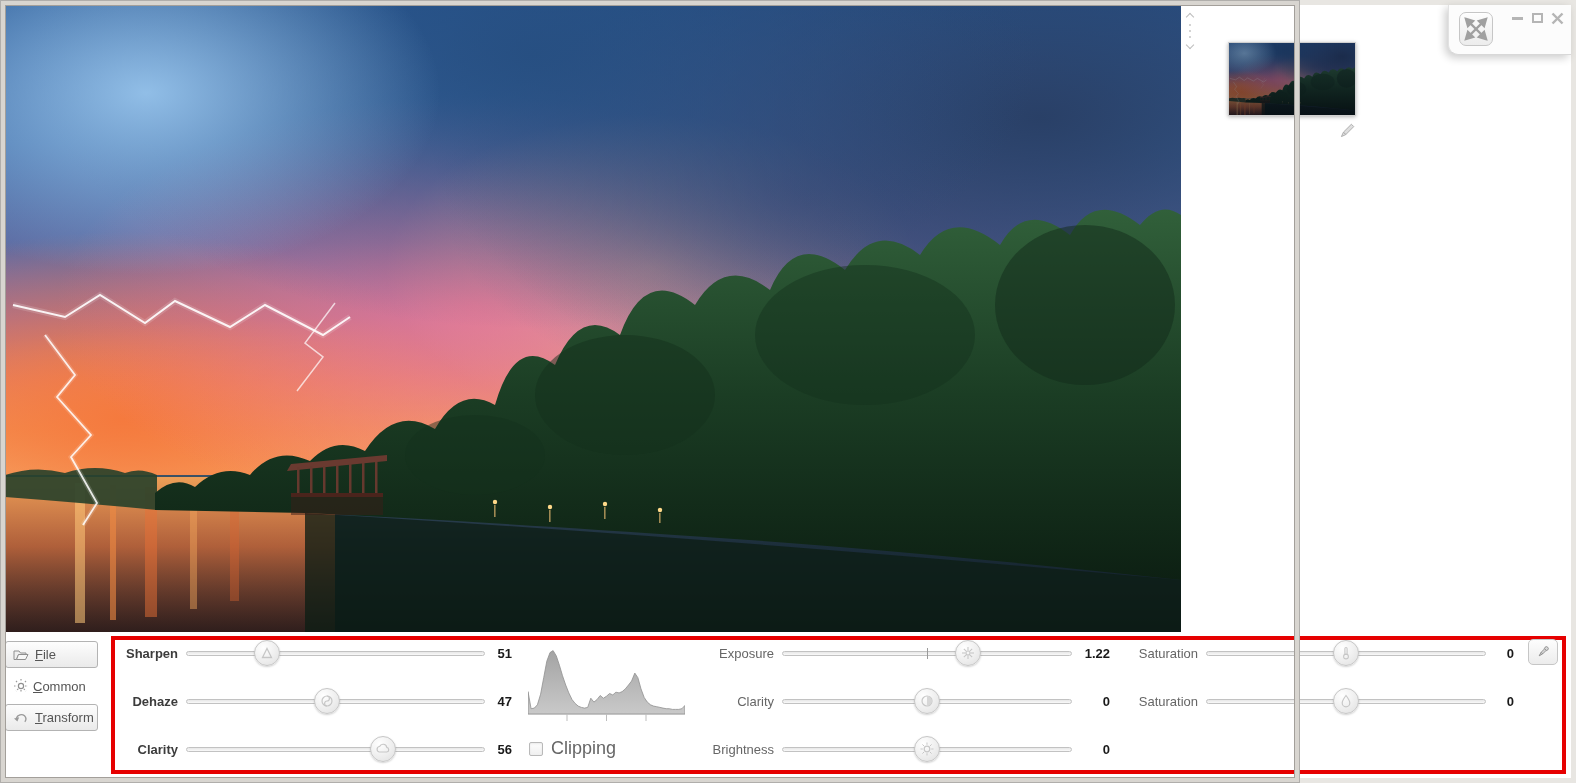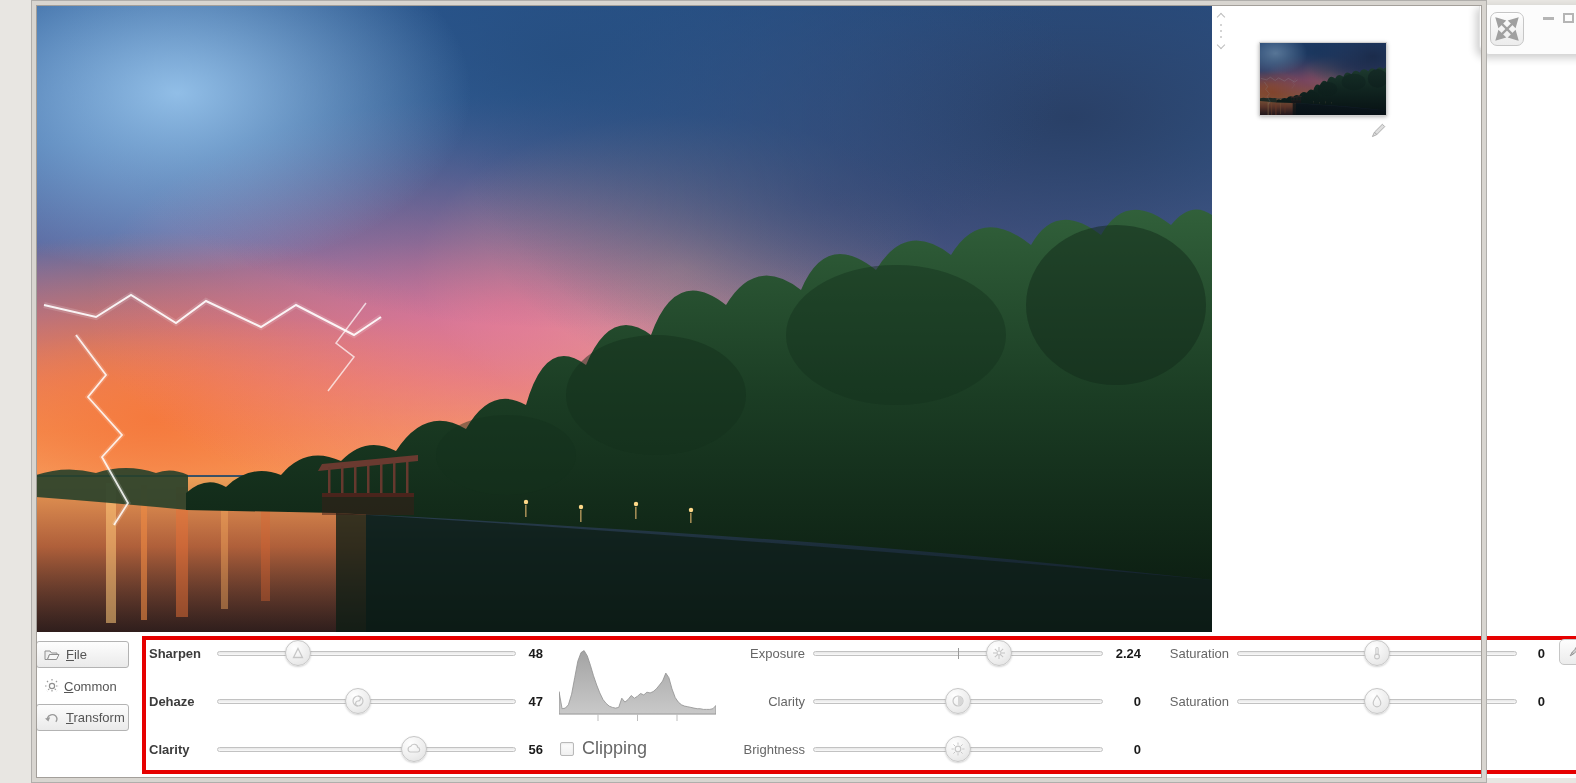--- a/index.html
+++ b/index.html
@@ -1,18 +1,18 @@
 <!DOCTYPE html>
 <html style="--annotation: #e60000;"><head>
 <meta charset="utf-8">
 <style>
   * { margin:0; padding:0; box-sizing:border-box; }
   html,body { width:1576px; height:783px; overflow:hidden; background:#e8e6e2;
               font-family:"Liberation Sans", sans-serif; }
-  #stage { position:relative; width:1456px; height:783px; background:#14532d;margin-left:31px; }
+  #stage { position:relative; width:1300px; height:783px; background:#14532d; }
 
   
   .frame { position:absolute; inset:0; pointer-events:none; z-index:60;
            border:1px solid #b0aeab;
            box-shadow: inset 0 0 0 4px #d8d5d0, inset 0 0 0 5px #a39f9a; }
 
   
   .photo-wrap { position:absolute; left:5px; top:5px; width:1176px; height:627px; overflow:hidden; }
   .photo-art { position:absolute; inset:0;
     background-color:#35648f;
@@ -68,21 +68,21 @@
 
   .red-box { position:absolute; left:106px; top:4px; width:1455px; height:138px;
              border:4px solid var(--annotation,#e60000); z-index:40; pointer-events:none; }
 
   .col { position:absolute; top:0; height:146px; }
   .srow { position:absolute; left:0; right:0; height:28px; display:flex; align-items:center; }
   .srow.r1 { top:7px; } .srow.r2 { top:55px; } .srow.r3 { top:103px; }
 
   .slabel { font-size:13px; color:#666; white-space:nowrap; }
   .slabel.bold { color:#3c3c3c; font-weight:bold; }
-  .c1 .slabel { width:60px; text-align:left; }
+  .c1 .slabel { width:60px; text-align:right; }
   .c2 .slabel { width:68px; text-align:right; }
   .c3 .slabel { width:80px; text-align:right; }
   .sval { flex:1; text-align:right; font-size:13px; font-weight:bold; color:#1a1a1a; }
 
   .track-holder { position:relative; height:28px; margin-left:8px; flex:0 0 auto; cursor:pointer; }
   .c1 .track-holder { width:299px; } .c2 .track-holder { width:290px; } .c3 .track-holder { width:280px; }
   .track { position:absolute; left:0; right:0; top:12px; height:5px; border:1px solid #c2c2c2;
            border-radius:3px; background:linear-gradient(#e7e7e7,#f9f9f9); }
   .track.has-tick::after { content:""; position:absolute; left:50%; top:-4px; width:1px; height:11px; background:#9a9a9a; }
   .thumb { position:absolute; top:1px; width:26px; height:26px; border-radius:50%;
@@ -338,21 +338,21 @@
       <div class="srow r1">
         <span class="slabel bold">Sharpen</span>
         <span class="track-holder">
           <span class="track"></span>
           <span class="thumb" style="left: calc(27% - 13px);">
             <svg width="16" height="16" viewBox="0 0 16 16">
               <polygon points="8,3.5 12.5,12.5 3.5,12.5" fill="none" stroke="#c2c2c2" stroke-width="1.3"></polygon>
             </svg>
           </span>
         </span>
-        <span class="sval">48</span>
+        <span class="sval">51</span>
       </div>
       <div class="srow r2">
         <span class="slabel bold">Dehaze</span>
         <span class="track-holder">
           <span class="track"></span>
           <span class="thumb" style="left: calc(47% - 13px);">
             <svg width="16" height="16" viewBox="0 0 16 16">
               <circle cx="8" cy="8" r="5" fill="none" stroke="#c2c2c2" stroke-width="1.2"></circle>
               <path d="M8 3 c3.2 0 3.2 5 0 5 c-3.2 0 -3.2 5 0 5" fill="none" stroke="#c2c2c2" stroke-width="1.2"></path>
             </svg>
@@ -408,21 +408,21 @@
                 <line x1="2" y1="8" x2="5.5" y2="8"></line>
                   <line x1="10.5" y1="8" x2="14" y2="8"></line>
                 <line x1="3.8" y1="3.8" x2="6.2" y2="6.2"></line>
                   <line x1="9.8" y1="9.8" x2="12.2" y2="12.2"></line>
                 <line x1="12.2" y1="3.8" x2="9.8" y2="6.2"></line>
                   <line x1="6.2" y1="9.8" x2="3.8" y2="12.2"></line>
               </g>
             </svg>
           </span>
         </span>
-        <span class="sval">2.24</span>
+        <span class="sval">1.22</span>
       </div>
       <div class="srow r2">
         <span class="slabel">Clarity</span>
         <span class="track-holder">
           <span class="track has-tick"></span>
           <span class="thumb" style="left: calc(50% - 13px);">
             <svg width="16" height="16" viewBox="0 0 16 16">
               <circle cx="8" cy="8" r="5" fill="none" stroke="#c2c2c2" stroke-width="1.2"></circle>
               <path d="M8 3 a5 5 0 0 1 0 10 Z" fill="#d4d4d4"></path>
             </svg>

